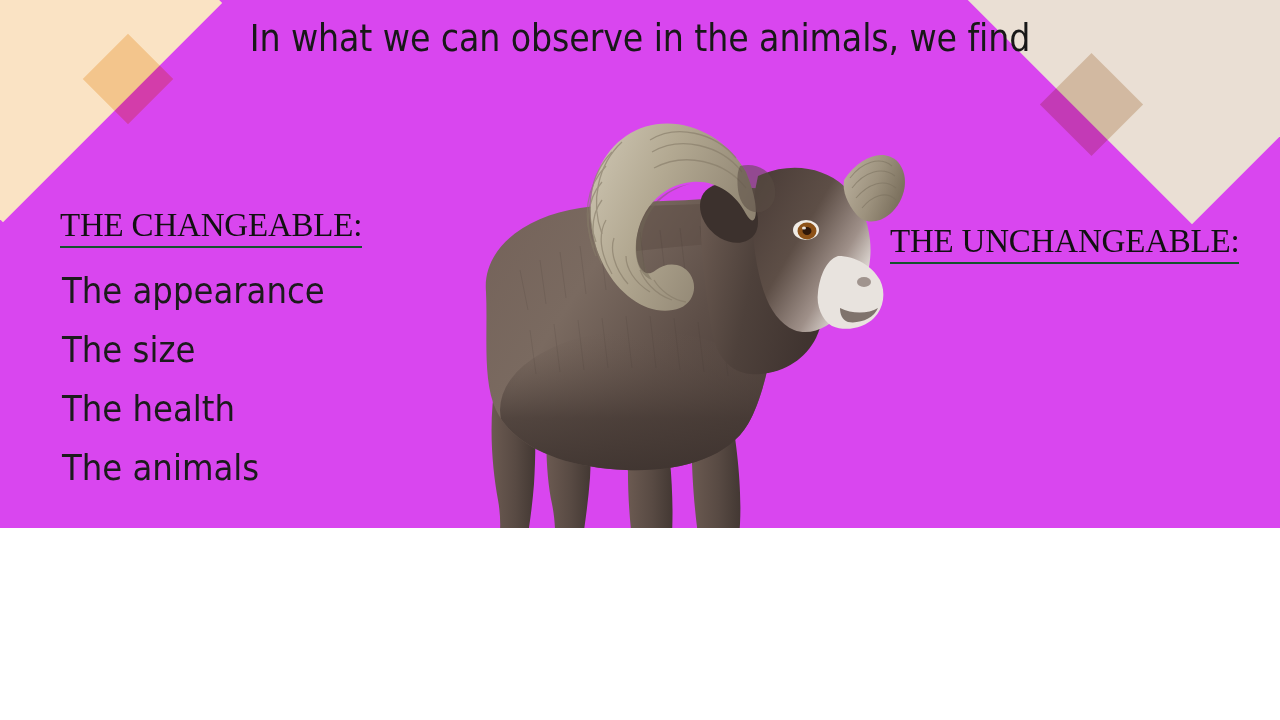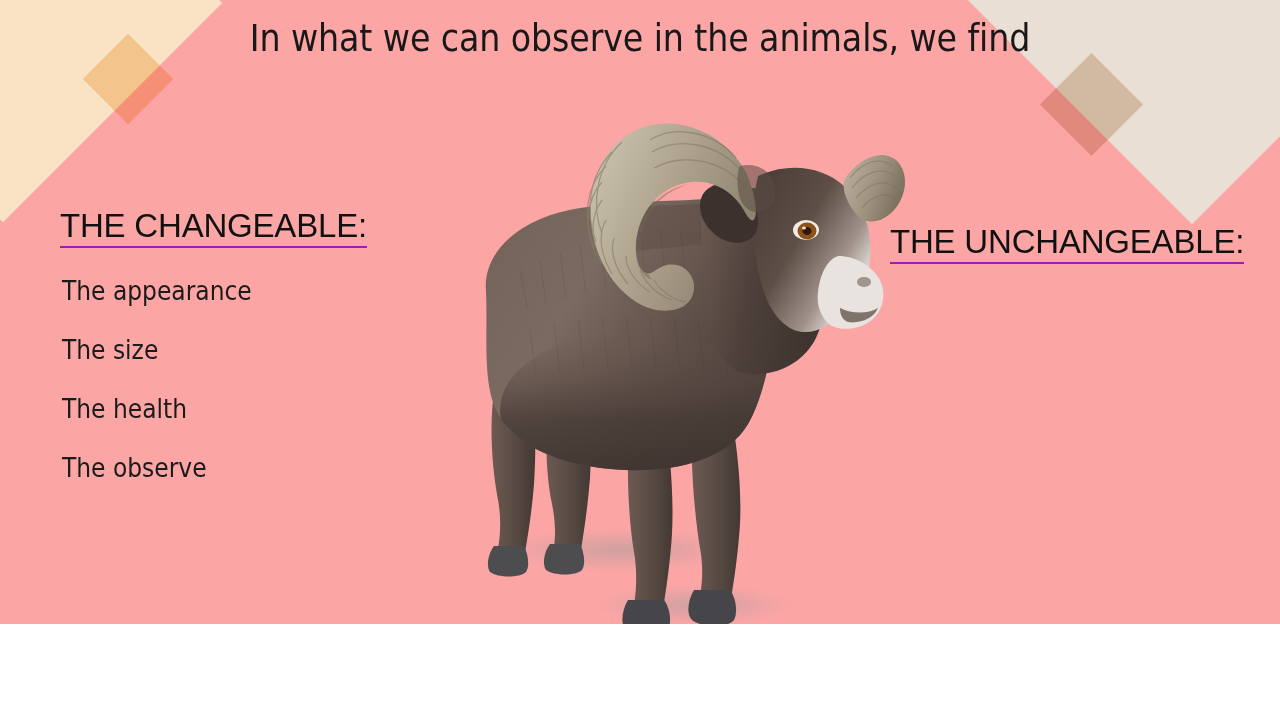--- a/index.html
+++ b/index.html
@@ -7,22 +7,22 @@
     margin: 0;
     padding: 0;
     background: #ffffff;
   }
   body {
     font-family: "Liberation Sans", "DejaVu Sans", sans-serif;
   }
   #slide {
     position: relative;
     width: 1280px;
-    height: 624px;
-    background: #fca5a5;
+    height: 528px;
+    background: #d946ef;
     overflow: hidden;
   }
 
   
   .deco {
     position: absolute;
     transform: rotate(45deg);
     pointer-events: none;
   }
   
@@ -89,29 +89,29 @@
     font-size: 37px;
     line-height: 1.15;
     color: #181818;
     letter-spacing: -0.1px;
     white-space: nowrap;
   }
 
   
   .col-heading {
     position: absolute;
-    font-family: Liberation Sans, sans-serif;
+    font-family: Liberation Serif, serif;
     font-stretch: condensed;
     font-size: 33px;
     font-weight: 400;
     color: #111111;
     letter-spacing: -0.2px;
     white-space: nowrap;
     padding-bottom: 2px;
-    border-bottom: 2px solid #a21caf;
+    border-bottom: 2px solid #14532d;
     line-height: 1.08;
   }
   #heading-changeable {
     left: 60px;
     top: 208px;
   }
   #heading-unchangeable {
     left: 890px;
     top: 224px;
   }
@@ -121,21 +121,21 @@
     left: 62px;
     top: 266px;
     width: 360px;
     list-style: none;
     margin: 0;
     padding: 0;
   }
   #list-changeable li {
     font-family: "DejaVu Sans Condensed", "Liberation Sans Narrow", "Liberation Sans", sans-serif;
     font-stretch: condensed;
-    font-size: 26px;
+    font-size: 36px;
     color: #1b1b1b;
     height: 59px;
     line-height: 50px;
     white-space: nowrap;
   }
 
   #list-unchangeable {
     position: absolute;
     left: 892px;
     top: 270px;
@@ -172,21 +172,21 @@
   <div class="deco" id="deco-bm-small"></div>
 
   <div id="title">In what we can observe in the animals, we find</div>
 
   <div class="col-heading" id="heading-changeable">THE CHANGEABLE:</div>
 
   <ul id="list-changeable">
     <li>The appearance</li>
     <li>The size</li>
     <li>The health</li>
-    <li>The observe</li>
+    <li>The animals</li>
   </ul>
 
   <div class="col-heading" id="heading-unchangeable">THE UNCHANGEABLE:</div>
 
   <ul id="list-unchangeable"></ul>
 
   <div id="ram-image">
     <svg viewBox="0 0 470 560" xmlns="http://www.w3.org/2000/svg" aria-hidden="true">
       <defs>
         <linearGradient id="bodyGrad" x1="0" y1="0" x2="1" y2="0.6">

